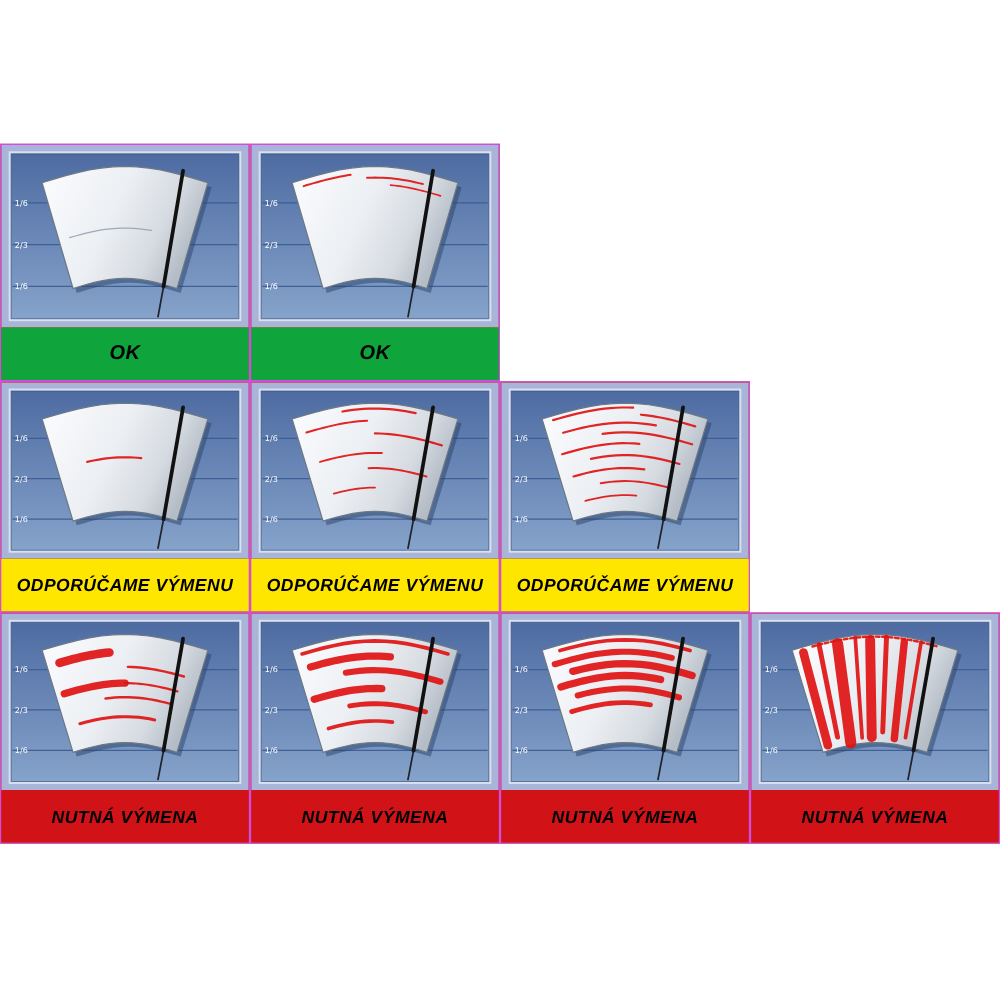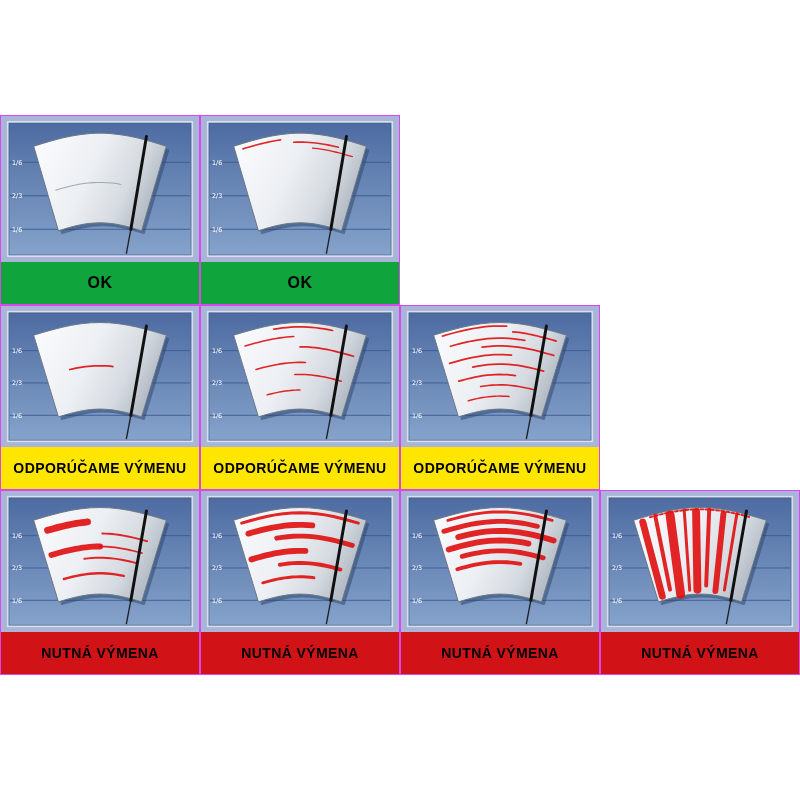--- a/index.html
+++ b/index.html
@@ -27,20 +27,21 @@
   .label {
     flex: 0 0 42px;
     height: 42px;
     display: flex;
     align-items: center;
     justify-content: center;
     font-weight: bold;
     letter-spacing: 0.4px;
     color: #000000;
     white-space: nowrap;
+    font-style: italic;
   }
 </style>
 </head>
 <body>
 
 <div class="page">
   <div class="grid">
       <div class="cell" style="left: 0px; top: 115px; width: 200px; height: 190px;">
         <div class="pic">
           <svg viewBox="0 0 200 145" preserveAspectRatio="none">

